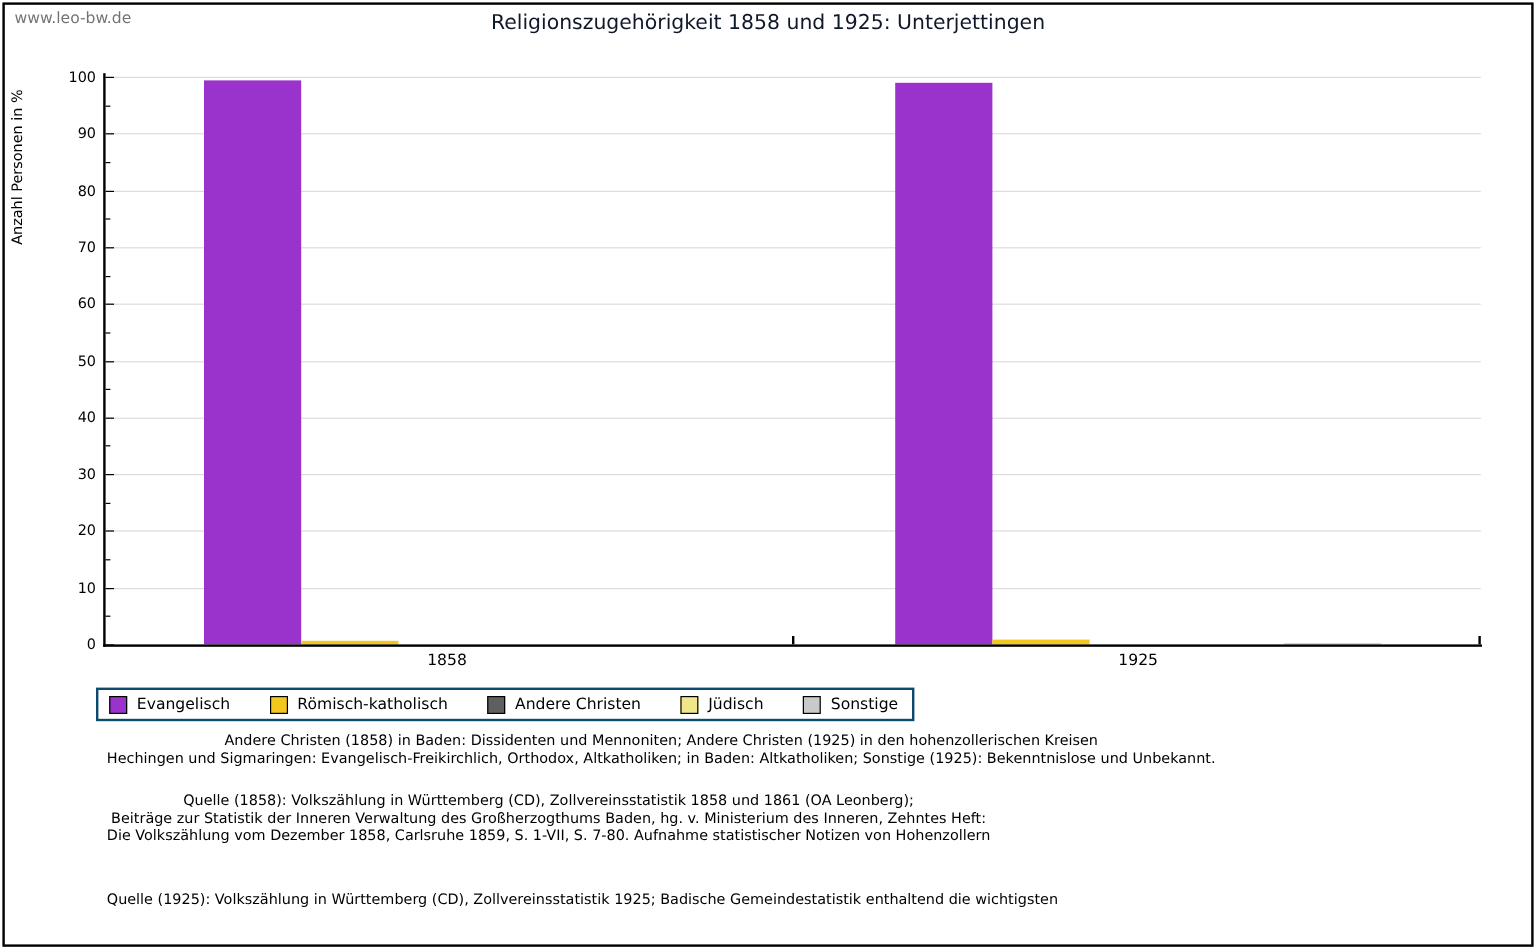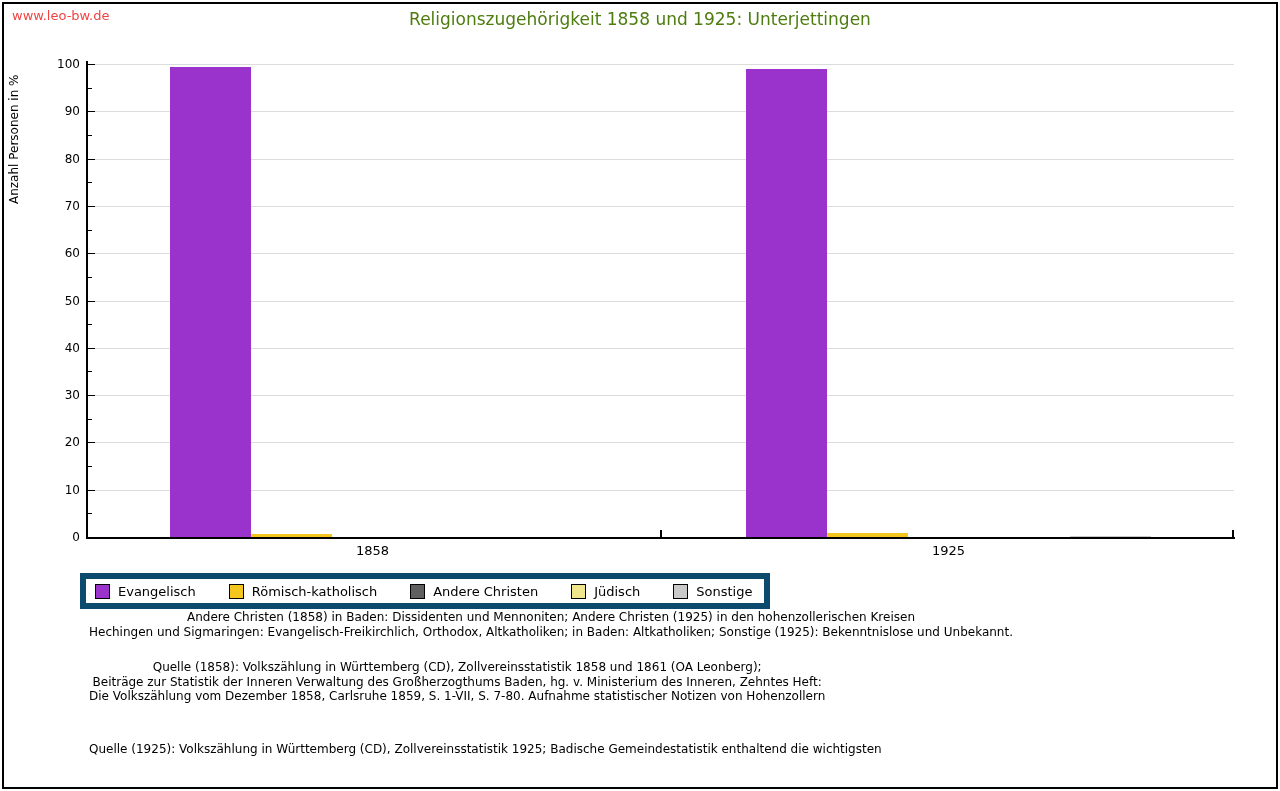--- a/index.html
+++ b/index.html
@@ -1,30 +1,30 @@
 <!DOCTYPE html>
 <html><head>
 <meta charset="utf-8">
 <style>
   html,body{margin:0;padding:0;background:#fff;width:1280px;height:791px;overflow:hidden;}
   body{font-family:"DejaVu Sans","Liberation Sans",sans-serif;color:#000;}
   .frame{position:absolute;left:2px;top:2px;width:1272px;height:783px;border:2px solid #000;background:#fff;}
-  .watermark{position:absolute;left:8px;top:4px;font-size:13px;color:#ef4444;}
-  .title{position:absolute;left:0;top:5px;width:100%;text-align:center;font-size:17px;color:#4d7c0f;}
+  .watermark{position:absolute;left:8px;top:4px;font-size:13px;color:#737373;}
+  .title{position:absolute;left:0;top:5px;width:100%;text-align:center;font-size:17px;color:#0f172a;}
   .plot{position:absolute;left:0;top:0;width:1272px;height:600px;}
   .ylab{position:absolute;left:3px;top:60px;height:140px;font-size:12px;
         writing-mode:vertical-rl;transform:rotate(180deg);white-space:nowrap;}
   .gridline{position:absolute;height:1px;background:#dcdcdc;}
   .axis{position:absolute;background:#000;}
   .ytick{position:absolute;height:1px;background:#000;}
   .yticklab{position:absolute;width:36px;text-align:right;font-size:12px;line-height:14px;}
   .xtick{position:absolute;width:2px;background:#000;}
   .bar{position:absolute;}
   .xcatlab{position:absolute;width:90px;text-align:center;font-size:13px;}
-  .legend{position:absolute;left:76px;top:569px;width:660px;height:24px;border:6px solid #0c4a6e;
+  .legend{position:absolute;left:76px;top:569px;width:660px;height:24px;border:2px solid #0c4a6e;
           background:#fff;display:flex;align-items:center;padding:0 9px;gap:33px;}
   .legend-item{display:flex;align-items:center;gap:8px;white-space:nowrap;}
   .swatch{width:13px;height:13px;border:1px solid #000;display:inline-block;}
   .legend-label{font-size:13px;}
   .notes{position:absolute;left:85px;font-size:12px;line-height:14.6px;white-space:nowrap;text-align:center;}
   .p1{top:606px;} .p2{top:656px;} .p3{top:738px;}
 </style>
 </head>
 <body>
 

